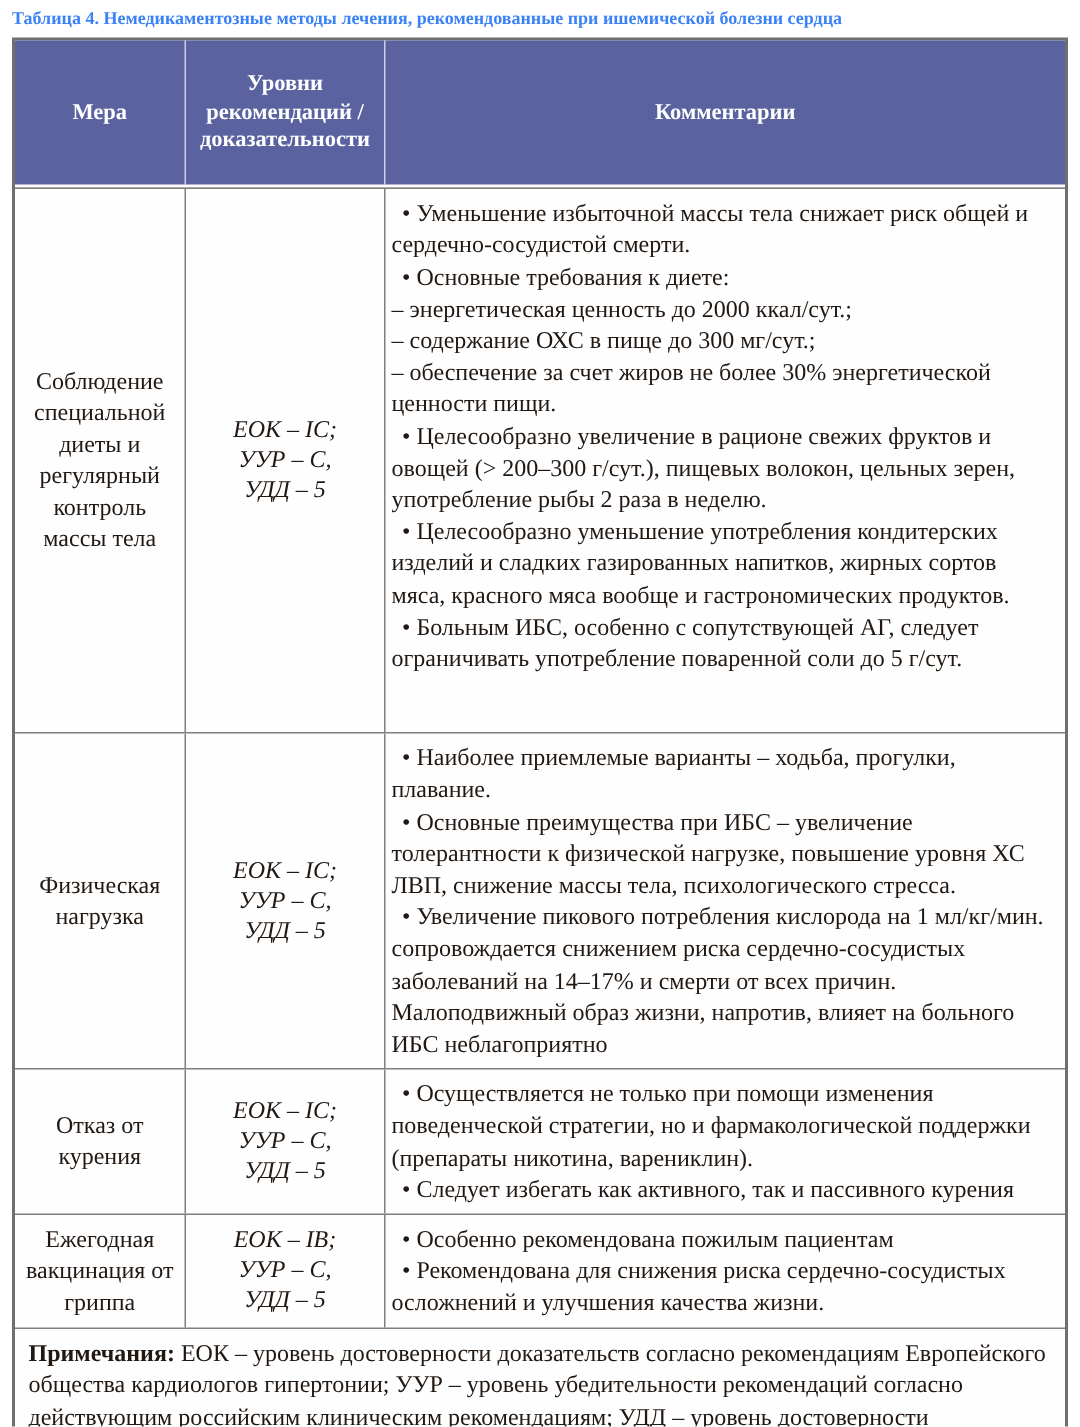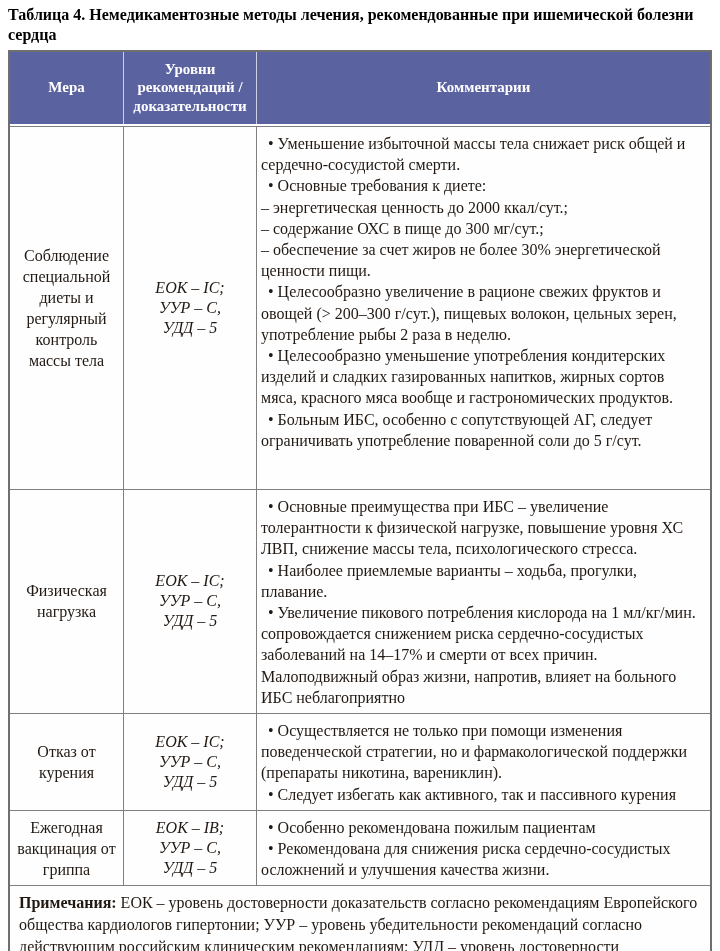--- a/index.html
+++ b/index.html
@@ -7,24 +7,24 @@
     width:720px; height:951px;
     background:#ffffff;
     color:#211812;
     font-family:"Liberation Serif","DejaVu Serif",serif;
     overflow:hidden;
   }
   .page { padding:5px 8px 0 8px; }
 
   .title {
     font-weight:bold;
-    font-size:16px;
+    font-size:12px;
     line-height:1.24;
     margin:0 0 5px 0;
-    color:#000000;
+    color:#3b82f6;
   }
 
   .tbl {
     width:704px;
     box-sizing:border-box;
     border:2px solid #6f6f6f;
     background:#fefefe;
   }
 
   
@@ -34,21 +34,21 @@
     background:#5a62a0;
     color:#ffffff;
     font-weight:bold;
     font-size:15px;
     border-bottom:2px solid #ffffff;
   }
   .hcell {
     display:flex; align-items:center; justify-content:center;
     text-align:center;
     min-height:49px;
-    padding:8px 8px;
+    padding:20px 8px;
     box-sizing:border-box;
     line-height:1.25;
     border-right:1px solid rgba(235,235,245,.8);
   }
   .hcell:last-child { border-right:none; }
 
   
   .row {
     display:grid;
     grid-template-columns:114px 133px 1fr;
@@ -129,22 +129,22 @@
   </div>
 
   <div class="row">
     <div class="cell measure">Физическая нагрузка</div>
     <div class="cell levels">
             <div class="lvl-line">ЕОК – IC;</div>
             <div class="lvl-line">УУР – С,</div>
             <div class="lvl-line">УДД – 5</div>
           </div>
     <div class="cell comments">
+            <div class="ci b">• Наиболее приемлемые варианты – ходьба, прогулки, плавание.</div>
             <div class="ci b">• Основные преимущества при ИБС – увеличение толерантности к физической нагрузке, повышение уровня ХС ЛВП, снижение массы тела, психологического стресса.</div>
-            <div class="ci b">• Наиболее приемлемые варианты – ходьба, прогулки, плавание.</div>
             <div class="ci b">• Увеличение пикового потребления кислорода на 1 мл/кг/мин. сопровождается снижением риска сердечно-сосудистых заболеваний на 14–17% и смерти от всех причин. Малоподвижный образ жизни, напротив, влияет на больного ИБС неблагоприятно</div>
           </div>
   </div>
 
   <div class="row">
     <div class="cell measure">Отказ от курения</div>
     <div class="cell levels">
             <div class="lvl-line">ЕОК – IC;</div>
             <div class="lvl-line">УУР – С,</div>
             <div class="lvl-line">УДД – 5</div>

